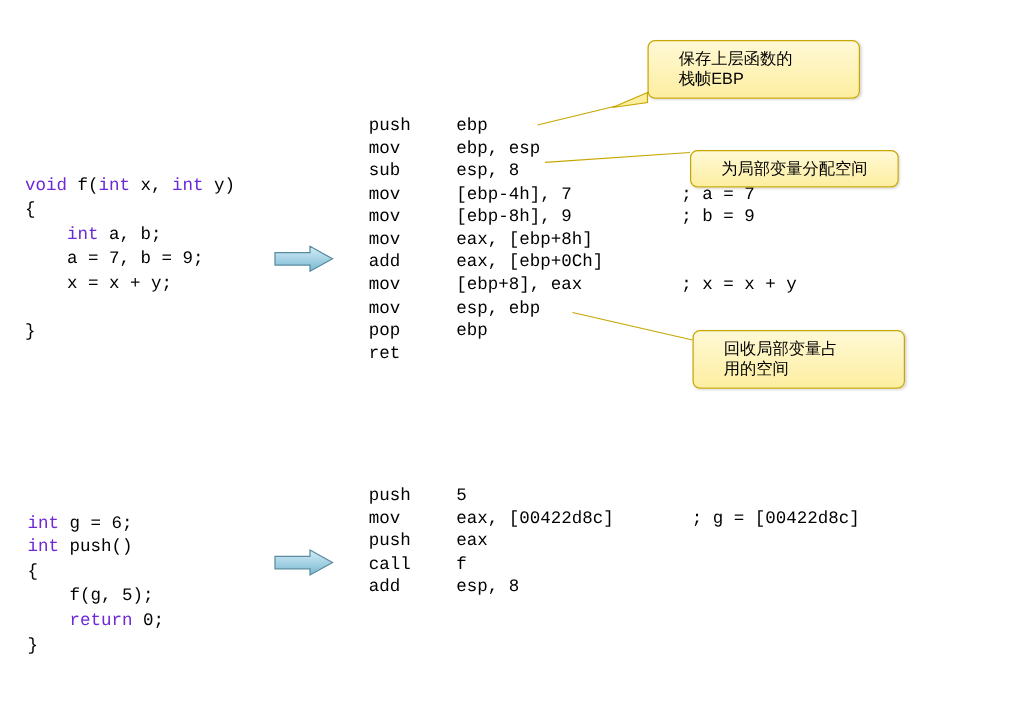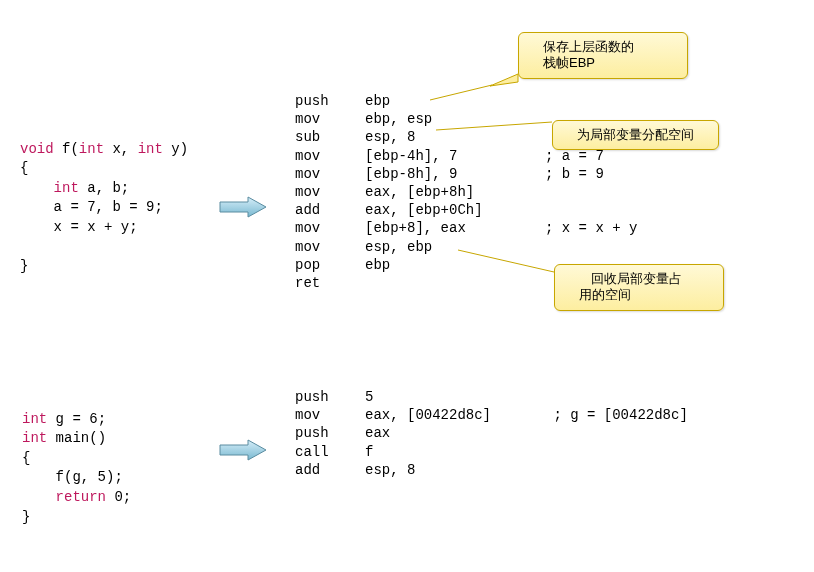--- a/index.html
+++ b/index.html
@@ -11,21 +11,21 @@
       width: 814px;
       height: 572px;
       box-sizing: border-box;
       position: relative;
     }
     .code-block {
       position: absolute;
       white-space: pre;
       line-height: 1.4;
     }
-    .kw { color: #be185d; }
+    .kw { color: #6d28d9; }
     .txt { color: #000; }
     .arrow {
       position: absolute;
       width: 50px;
       height: 24px;
     }
     .arrow svg { width: 100%; height: 100%; }
     .asm-block {
       position: absolute;
       white-space: pre;
@@ -89,30 +89,30 @@
 </svg>
 
 <div class="callout" style="left:552px; top:120px;">
   <span>为局部变量分配空间</span>
 </div>
 <svg class="line-svg" style="left:436px; top:118px; width:120px; height:16px;">
   <line x1="0" y1="12" x2="116" y2="4" stroke="#c7a600" stroke-width="1"></line>
 </svg>
 
 <div class="callout" style="left:554px; top:264px; width:120px;">
-  <span style="white-space:pre-line;margin-left:12px;">回收局部变量占
+  <span style="white-space:pre-line;">回收局部变量占
 用的空间</span>
 </div>
 <svg class="line-svg" style="left:456px; top:248px; width:100px; height:30px;">
   <line x1="2" y1="2" x2="98" y2="24" stroke="#c7a600" stroke-width="1"></line>
 </svg>
 
 <div class="code-block" style="left:22px; top:390px;">
 <span class="kw">int</span><span class="txt"> g = 6;</span>
-<span class="kw">int</span><span class="txt"> main()</span>
+<span class="kw">int</span><span class="txt"> push()</span>
 <span class="txt">{</span>
     <span class="txt">f(g, 5);</span>
     <span class="kw">return</span><span class="txt"> 0;</span>
 <span class="txt">}</span>
 </div>
 
 <div class="arrow" style="left:218px; top:438px;">
 <svg viewBox="0 0 50 24">
   <polygon points="2,7 30,7 30,2 48,12 30,22 30,17 2,17" fill="url(#g1)" stroke="#5a8ca0" stroke-width="1"></polygon>
 </svg>

